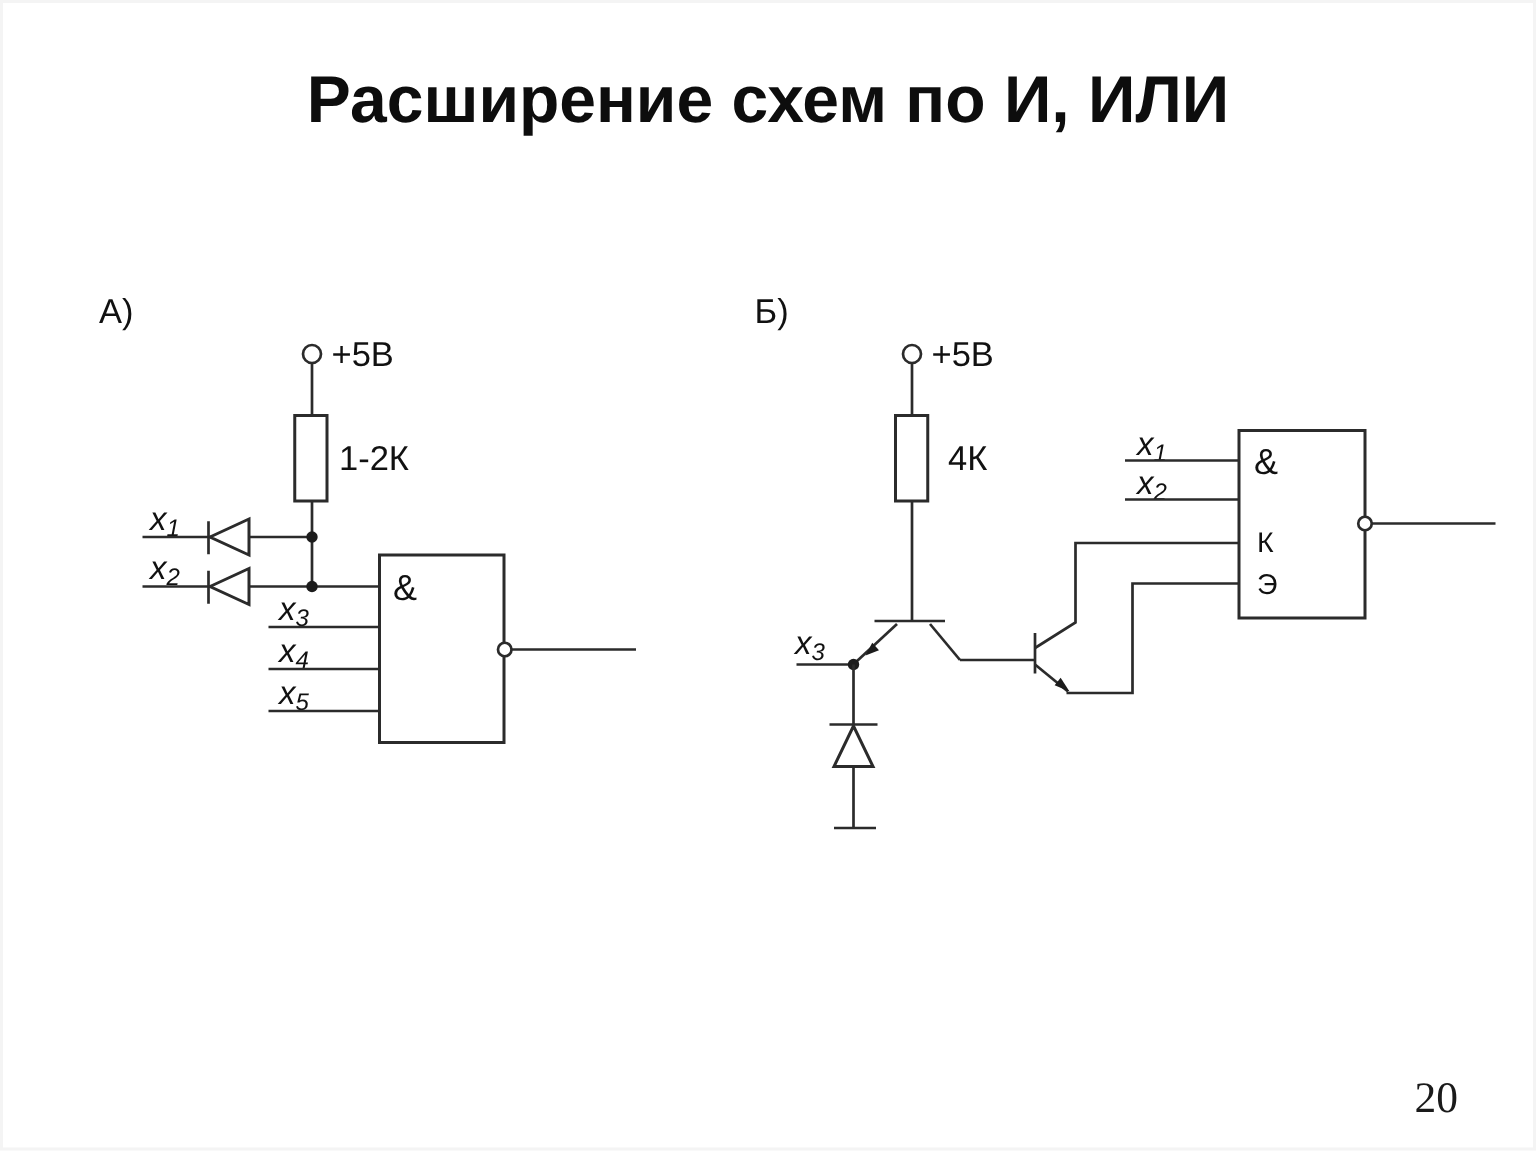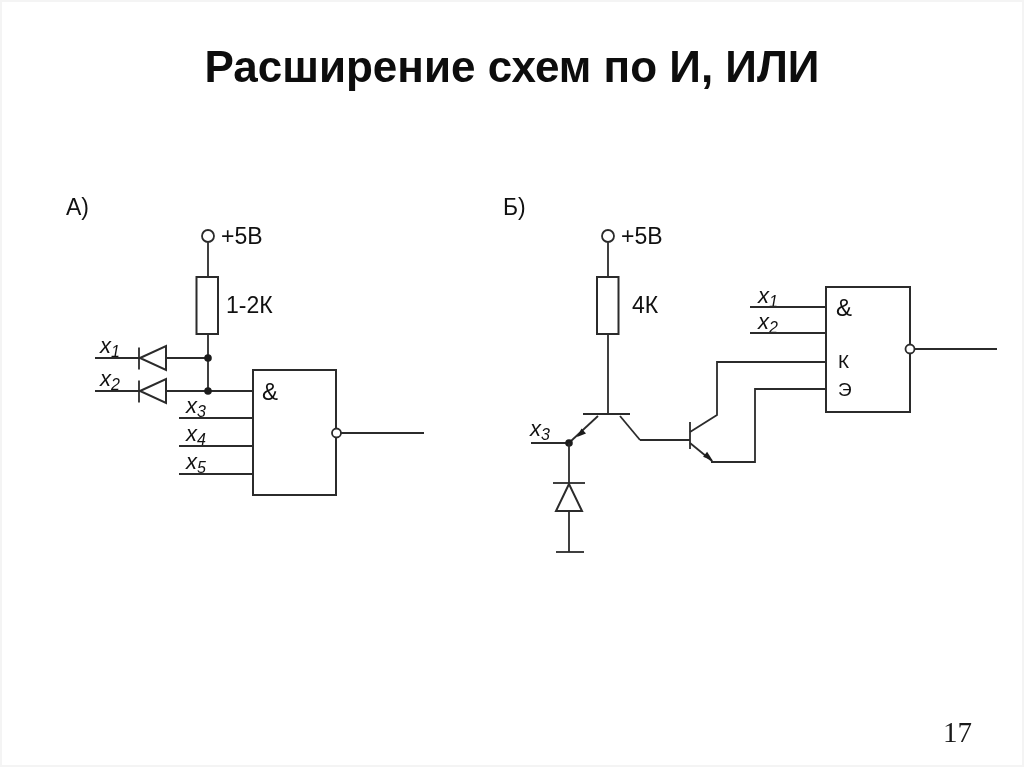--- a/index.html
+++ b/index.html
@@ -136,14 +136,14 @@
 
       <rect class="box" x="826" y="287" width="84" height="125"></rect>
       <text class="t amp" x="836" y="316">&amp;</text>
       <text class="t pin" x="838" y="368">К</text>
       <text class="t pin" x="838" y="396">Э</text>
       <line class="w" x1="914" y1="349" x2="997" y2="349"></line>
       <circle class="bub" cx="910" cy="349" r="4.5"></circle>
     </g>
   </svg>
 
-  <div class="page-number">17</div>
+  <div class="page-number">20</div>
 </div>
 
 </body></html>

